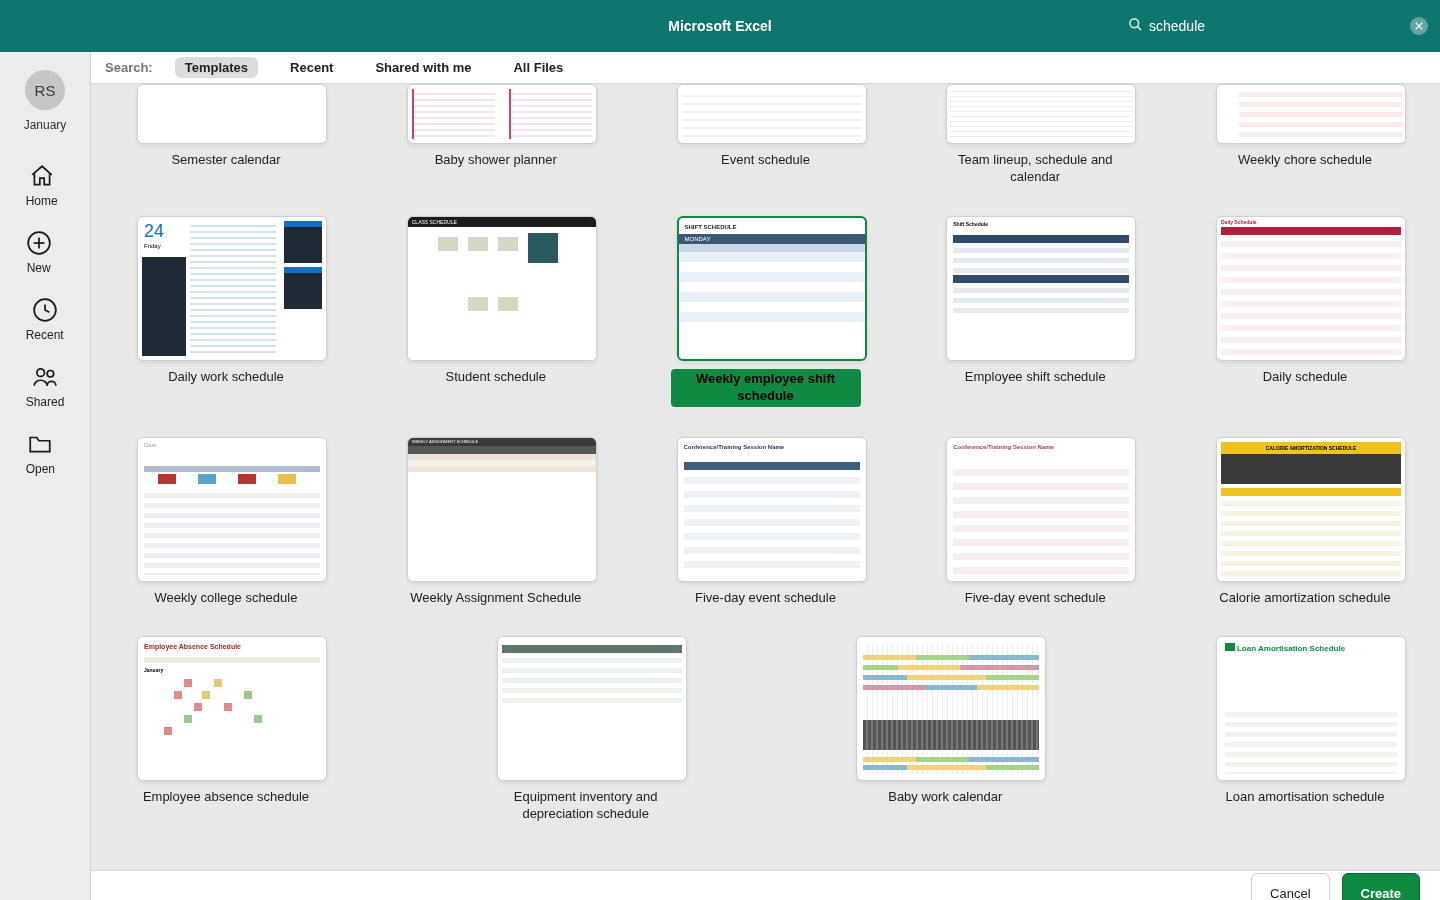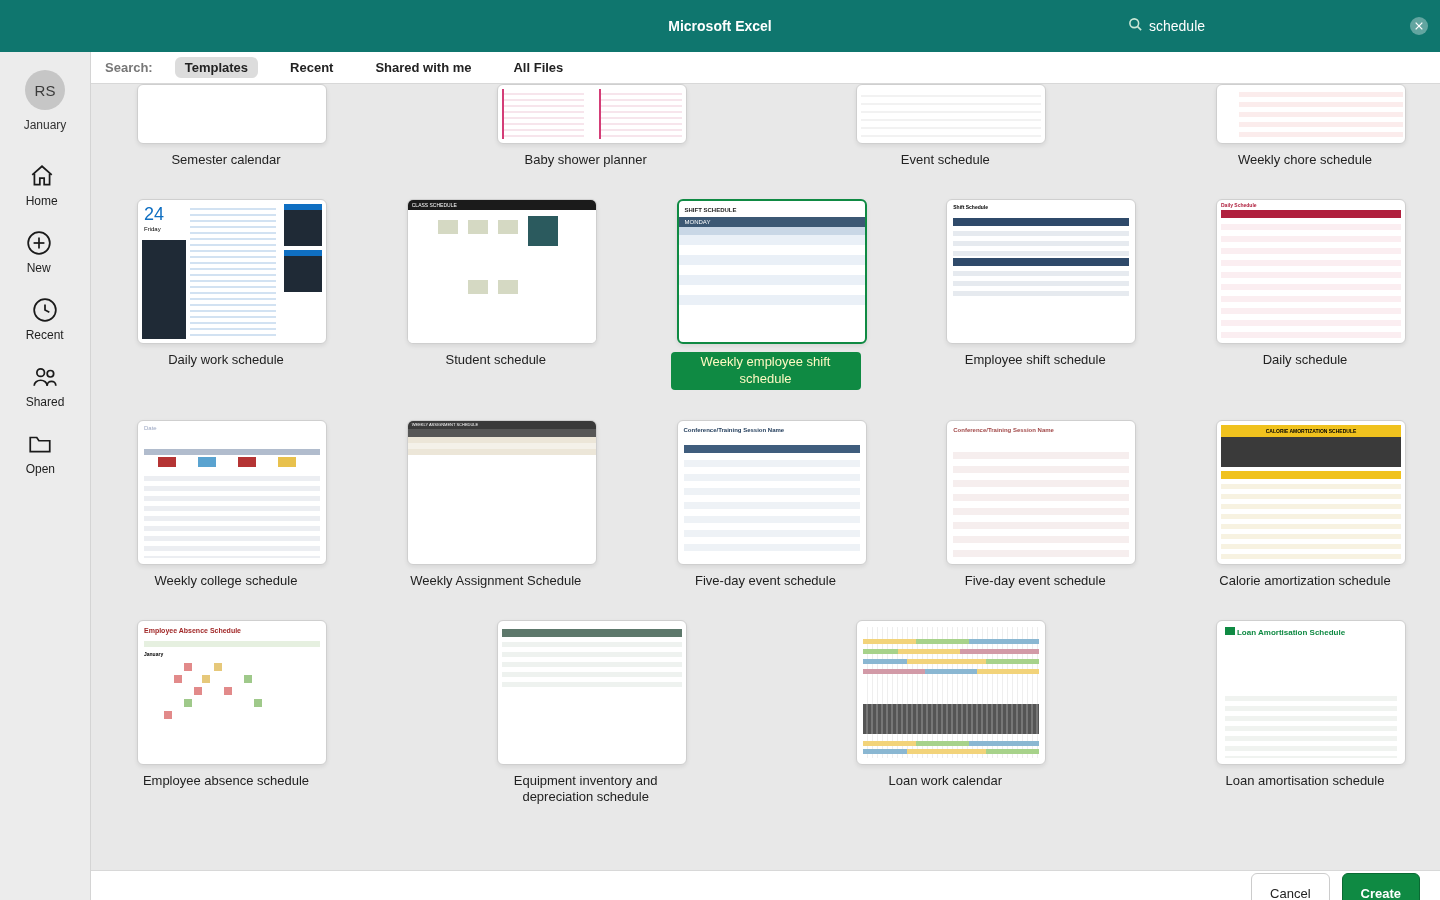--- a/index.html
+++ b/index.html
@@ -28,21 +28,21 @@
 .filter-tab { color: #222; font-weight: 600; cursor: pointer; padding: 3px 10px; border-radius: 6px; }
 .filter-tab.active { background: #dcdcdc; }
 
 .grid { flex: 1; overflow-y: auto; padding: 0 30px 20px 30px; }
 .row { display: flex; justify-content: space-between; margin-bottom: 30px; }
 .card { display: flex; flex-direction: column; align-items: center; width: 210px; cursor: pointer; }
 .thumb { width: 190px; height: 145px; background: #fff; border: 1px solid #cfcfcf; border-radius: 6px; box-shadow: 0 2px 4px rgba(0,0,0,0.08); overflow: hidden; position: relative; margin-left: 12px; }
 .card.partial .thumb { height: 60px; }
 .card.selected .thumb { border: 2px solid #0f8a43; }
 .card-label { margin-top: 8px; font-size: 13px; color: #222; text-align: center; max-width: 190px; line-height: 1.3; }
-.card.selected .card-label { background: #0f8a43; color: #fef9c3; padding: 2px 6px; border-radius: 4px; font-weight: 400; }
+.card.selected .card-label { background: #0f8a43; color: #000000; padding: 2px 6px; border-radius: 4px; font-weight: 700; }
 
 .footer { height: 46px; background: #fff; border-top: 1px solid #d8d8d8; display: flex; align-items: center; justify-content: flex-end; padding: 0 20px; gap: 12px; }
 .btn { padding: 12px 18px; border-radius: 6px; font-size: 13px; cursor: pointer; }
 .btn-cancel { background: #fff; border: 1px solid #ccc; color: #222; }
 .btn-create { background: #0f8a43; border: 1px solid #0a6a33; color: #fff; font-weight: 700; }
 
 
 .shift-header { position:absolute; top:6px; left:6px; font-size:6px; font-weight:700; color:#222; }
 .shift-mon { position:absolute; top:16px; left:0; right:0; height:10px; background:#3c5874; color:#fff; font-size:6px; padding-left:6px; line-height:10px;}
 .shift-hdr { position:absolute; top:26px; left:0; right:0; height:8px; background:#c9d7e6; }
@@ -233,20 +233,26 @@
           <div class="card-label">Baby shower planner</div>
         </div>
         <div class="card partial">
           <div class="thumb">
             <div style="position:absolute; inset:4px; background:repeating-linear-gradient(#fff,#fff 6px,#f2f2f2 6px,#f2f2f2 8px);"></div>
           </div>
           <div class="card-label">Event schedule</div>
         </div>
         <div class="card partial">
           <div class="thumb">
+              <div class="p-team"></div>
+            </div>
+          <div class="card-label">Team lineup, schedule and calendar</div>
+        </div>
+        <div class="card partial">
+          <div class="thumb">
               <div class="p-chore"></div>
               <div class="p-chore-left"></div>
             </div>
           <div class="card-label">Weekly chore schedule</div>
         </div>
       </div>
 
       <div class="row">
         <div class="card">
           <div class="thumb">
@@ -400,21 +406,21 @@
           <div class="thumb">
             <div class="swc"></div>
             <div class="swc-row" style="top:18px; background:linear-gradient(90deg,#f2d37a 30%,#a7d28a 30% 60%,#8ab7d2 60%);"></div>
             <div class="swc-row" style="top:28px; background:linear-gradient(90deg,#a7d28a 20%,#f2d37a 20% 55%,#d29aa7 55%);"></div>
             <div class="swc-row" style="top:38px; background:linear-gradient(90deg,#8ab7d2 25%,#f2d37a 25% 70%,#a7d28a 70%);"></div>
             <div class="swc-row" style="top:48px; background:linear-gradient(90deg,#d29aa7 35%,#8ab7d2 35% 65%,#f2d37a 65%);"></div>
             <div class="swc-dark"></div>
             <div class="swc-row" style="bottom:18px; background:linear-gradient(90deg,#f2d37a 30%,#a7d28a 30% 60%,#8ab7d2 60%);"></div>
             <div class="swc-row" style="bottom:10px; background:linear-gradient(90deg,#8ab7d2 25%,#f2d37a 25% 70%,#a7d28a 70%);"></div>
           </div>
-          <div class="card-label">Loan work calendar</div>
+          <div class="card-label">Baby work calendar</div>
         </div>
         <div class="card">
           <div class="thumb">
             <div class="loan-title"><span class="loan-icon"></span><span>Loan Amortisation Schedule</span></div>
             <div class="loan-left"></div>
               <div class="loan-right"></div>
             <div class="loan-rows"></div>
           </div>
           <div class="card-label">Loan amortisation schedule</div>
         </div>

